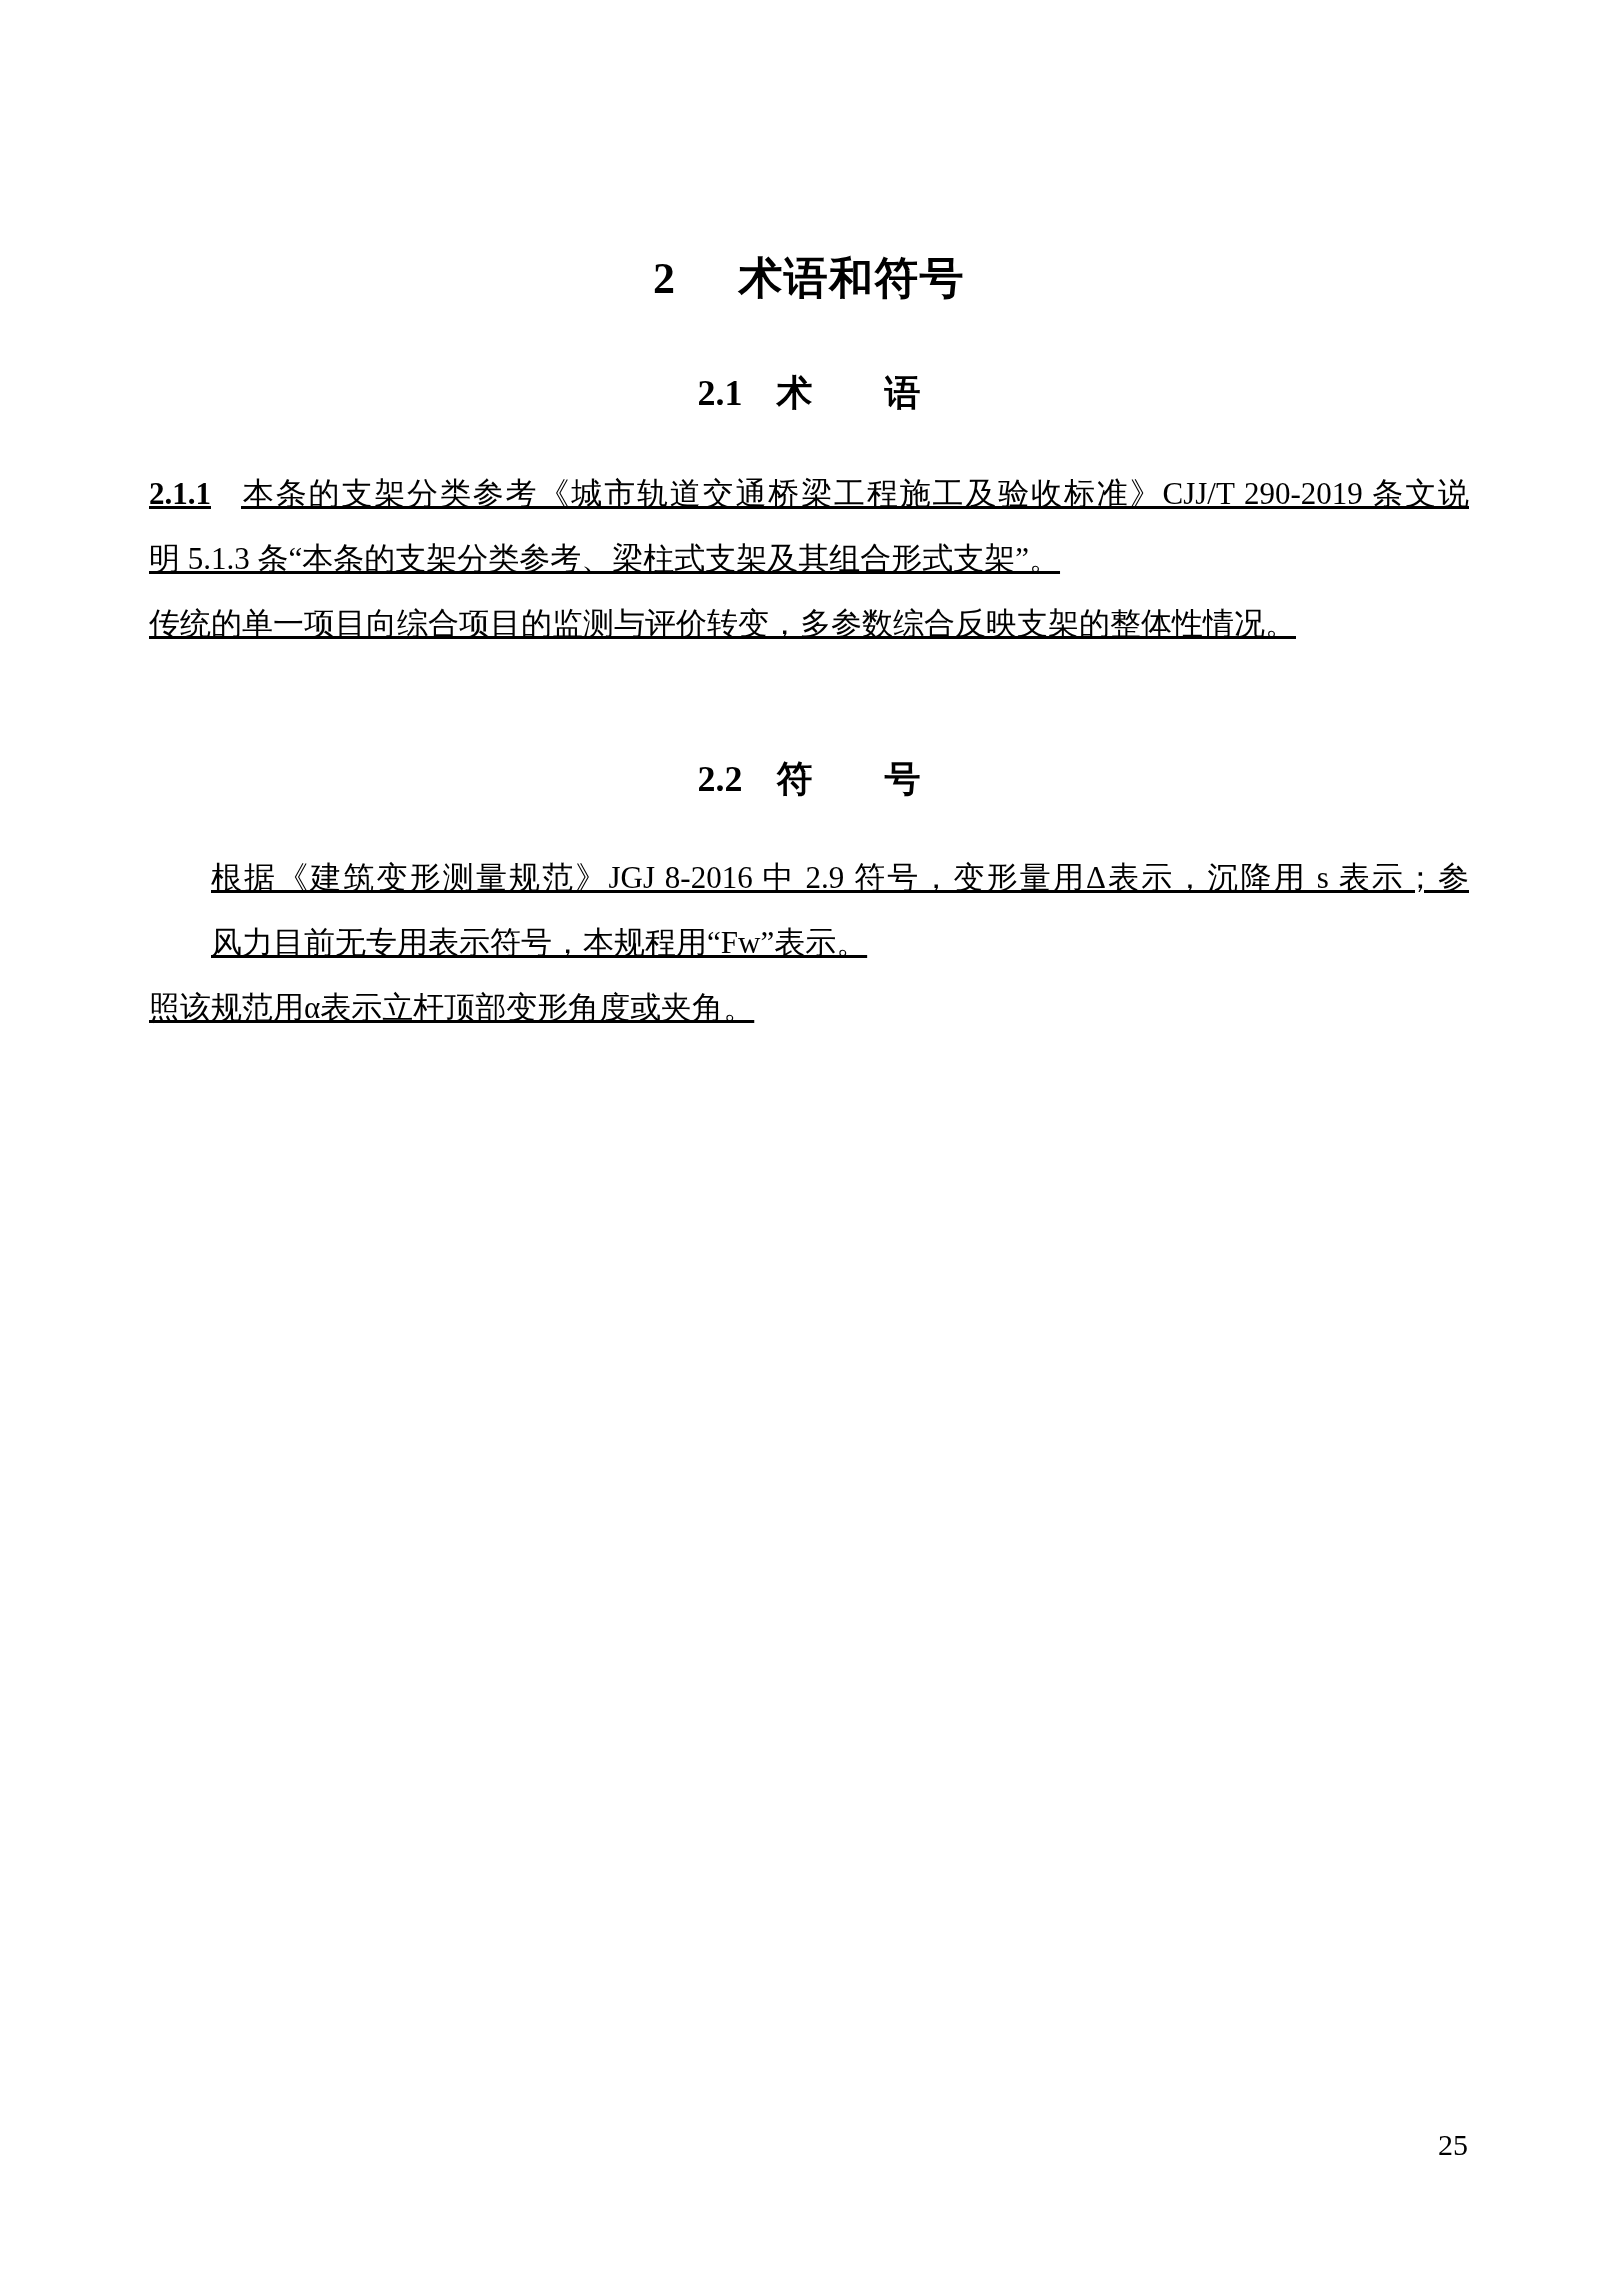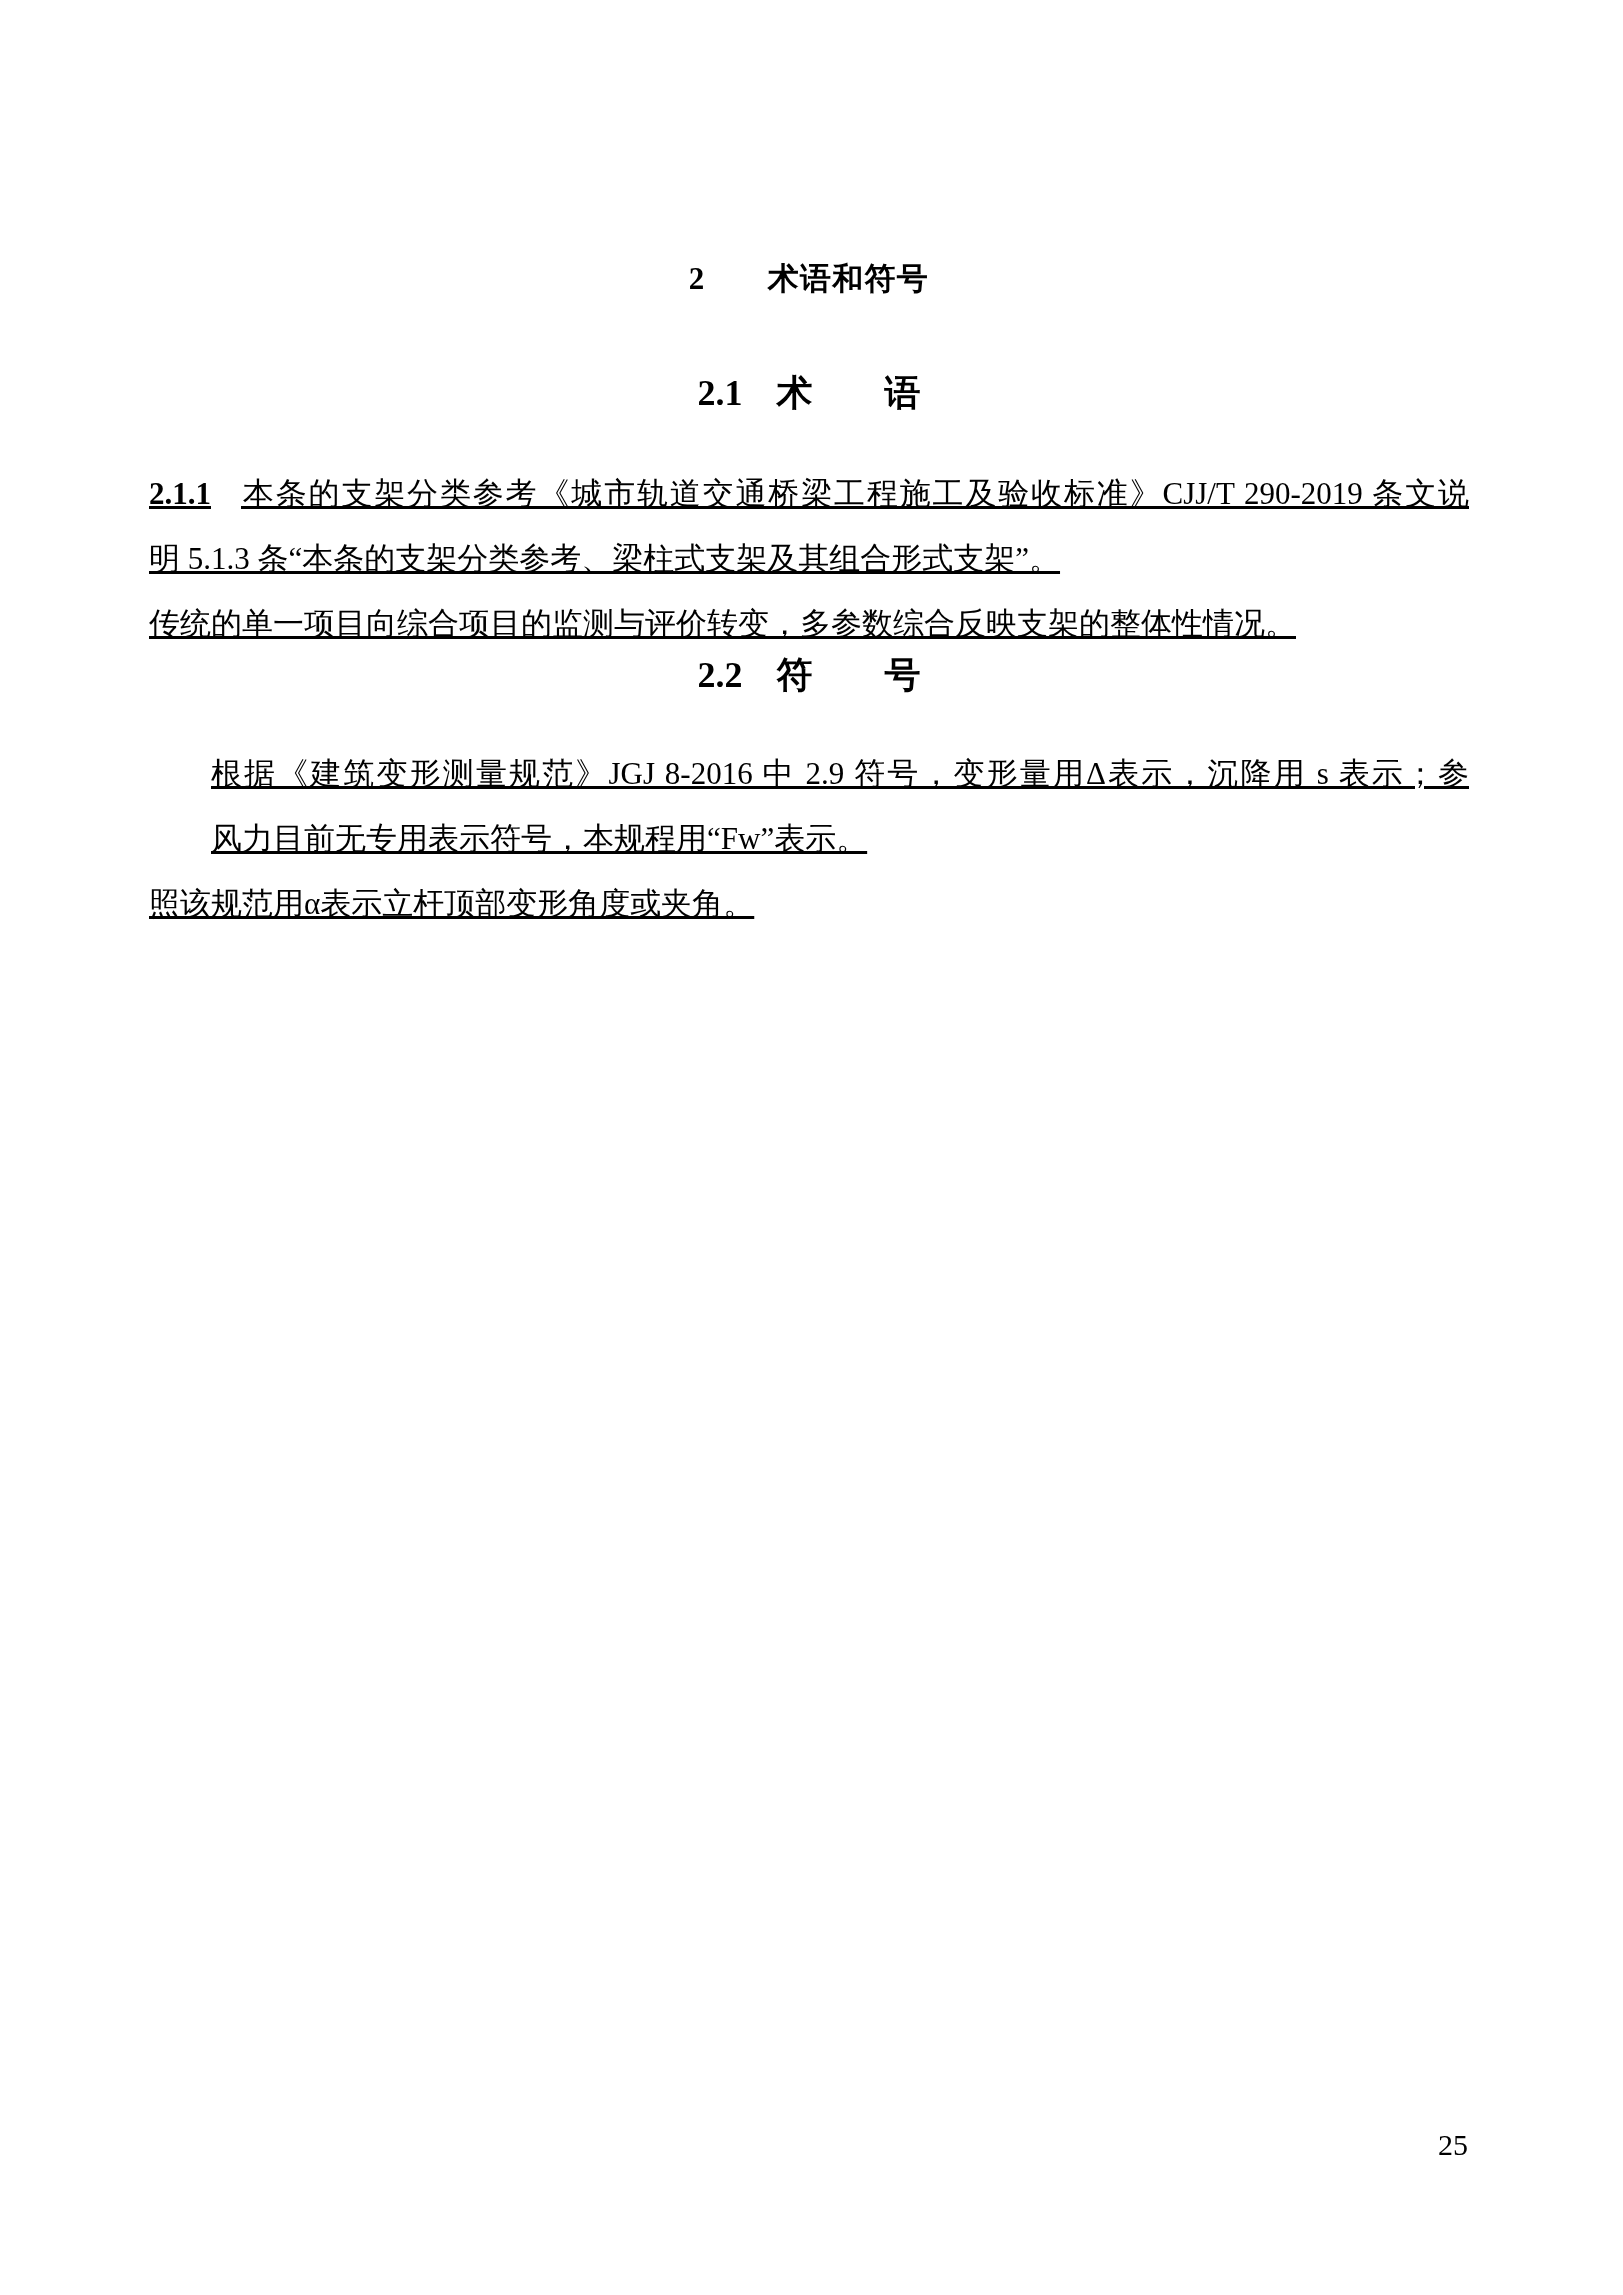--- a/index.html
+++ b/index.html
@@ -17,38 +17,38 @@
   }
   .page {
     position: relative;
     width: 1624px;
     height: 2295px;
     padding: 258px 155px 0 149px;
     background: #ffffff;
   }
   h1.chapter-title {
     margin: 0;
-    font-size: 31px;
+    font-size: 44px;
     line-height: 42px;
     font-weight: bold;
     text-align: center;
     letter-spacing: 1.3px;
   }
   .chapter-num {
     margin-right: 62px;
   }
   h2.section-heading {
     margin: 0;
     font-size: 36px;
     line-height: 38px;
     font-weight: bold;
     text-align: center;
   }
   h2.heading-terms { margin-top: 74px; }
-  h2.heading-symbols { }
+  h2.heading-symbols { margin-top: 104px; }
   .sec-num { margin-right: 34px; }
   .para-group {
     font-size: 31px;
     line-height: 65px;
   }
   .group-terms { margin-top: 49px; }
   .group-symbols { margin-top: 47px; }
   p.line {
     margin: 0;
     padding: 0;

